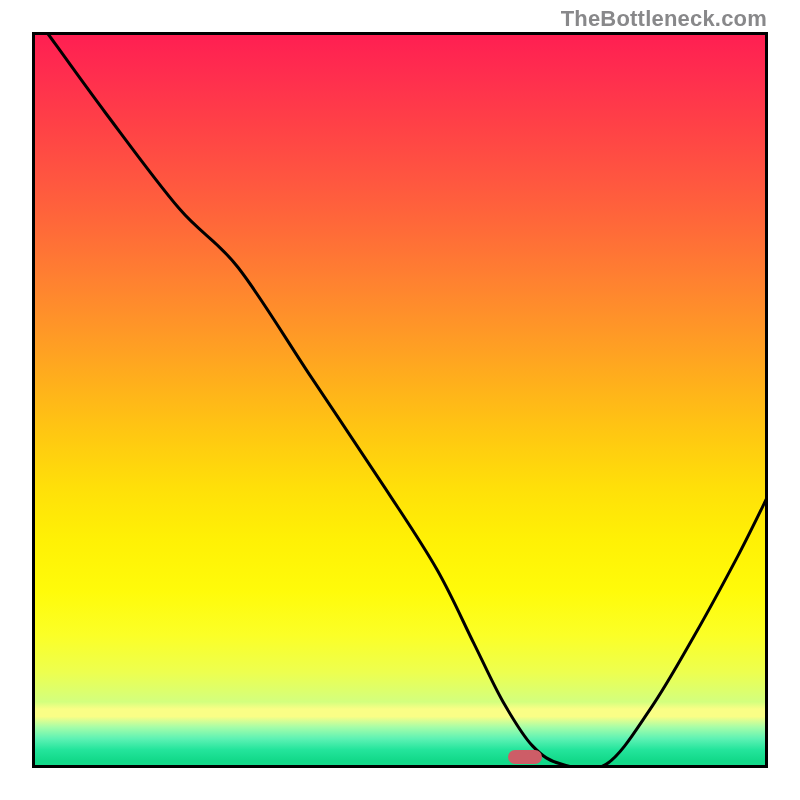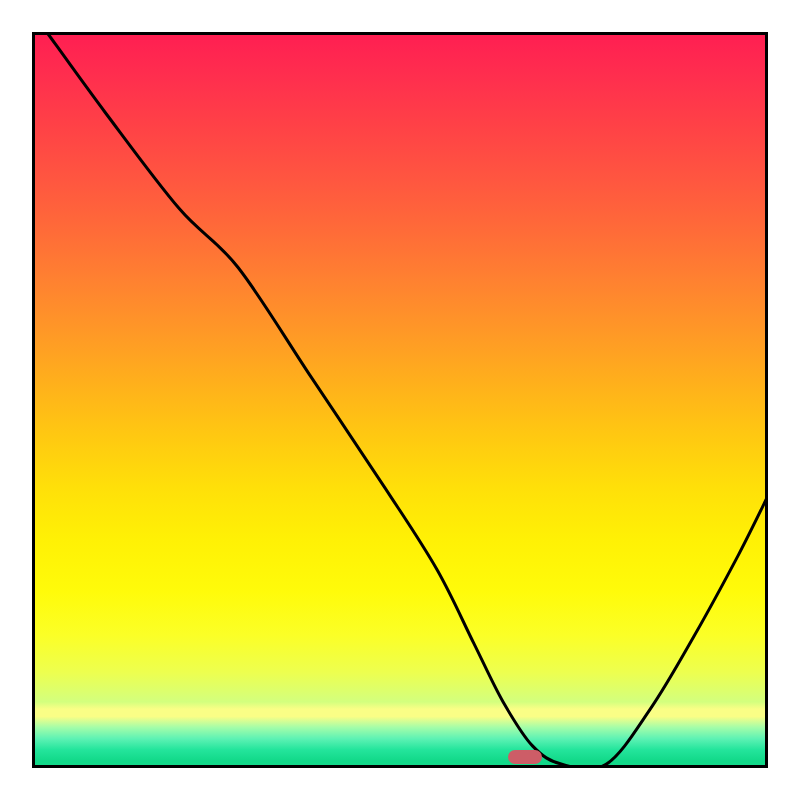--- a/index.html
+++ b/index.html
@@ -88,20 +88,21 @@
     font-weight: 600;
     color: #88888a;
     letter-spacing: 0.2px;
   }
 </style>
 </head>
 <body>
 
 <div class="frame">
 
+  <div class="watermark">TheBottleneck.com</div>
 
   <div class="plot-area">
     <div class="gradient-bg"></div>
 
     <svg class="curve-svg" viewBox="0 0 736 736" preserveAspectRatio="none">
       <path fill="none" stroke="#000000" stroke-width="3" stroke-linecap="round" d="M 14.7 0.0 C 24.5 13.5, 51.5 51.5, 73.6 81.0 C 95.7 110.4, 125.1 150.9, 147.2 176.6 C 169.3 202.4, 184.0 207.3, 206.1 235.5 C 228.2 263.7, 255.1 309.1, 279.7 345.9 C 304.2 382.7, 332.4 424.4, 353.3 456.3 C 374.1 488.2, 390.1 511.5, 404.8 537.3 C 419.5 563.0, 430.6 588.8, 441.6 610.9 C 452.6 633.0, 461.2 652.6, 471.0 669.8 C 480.9 686.9, 490.7 703.5, 500.5 713.9 C 510.3 724.3, 517.7 729.3, 529.9 732.3 C 542.2 735.4, 559.4 741.5, 574.1 732.3 C 588.8 723.1, 603.5 698.6, 618.2 677.1 C 633.0 655.7, 647.7 629.3, 662.4 603.5 C 677.1 577.8, 694.3 545.9, 706.6 522.6 C 718.8 499.3, 731.1 473.5, 736.0 463.7"></path>
     </svg>
 
     <div class="marker" style="left: 476.12px; top: 717.96px; background: rgb(205, 93, 103);"></div>
   </div>

